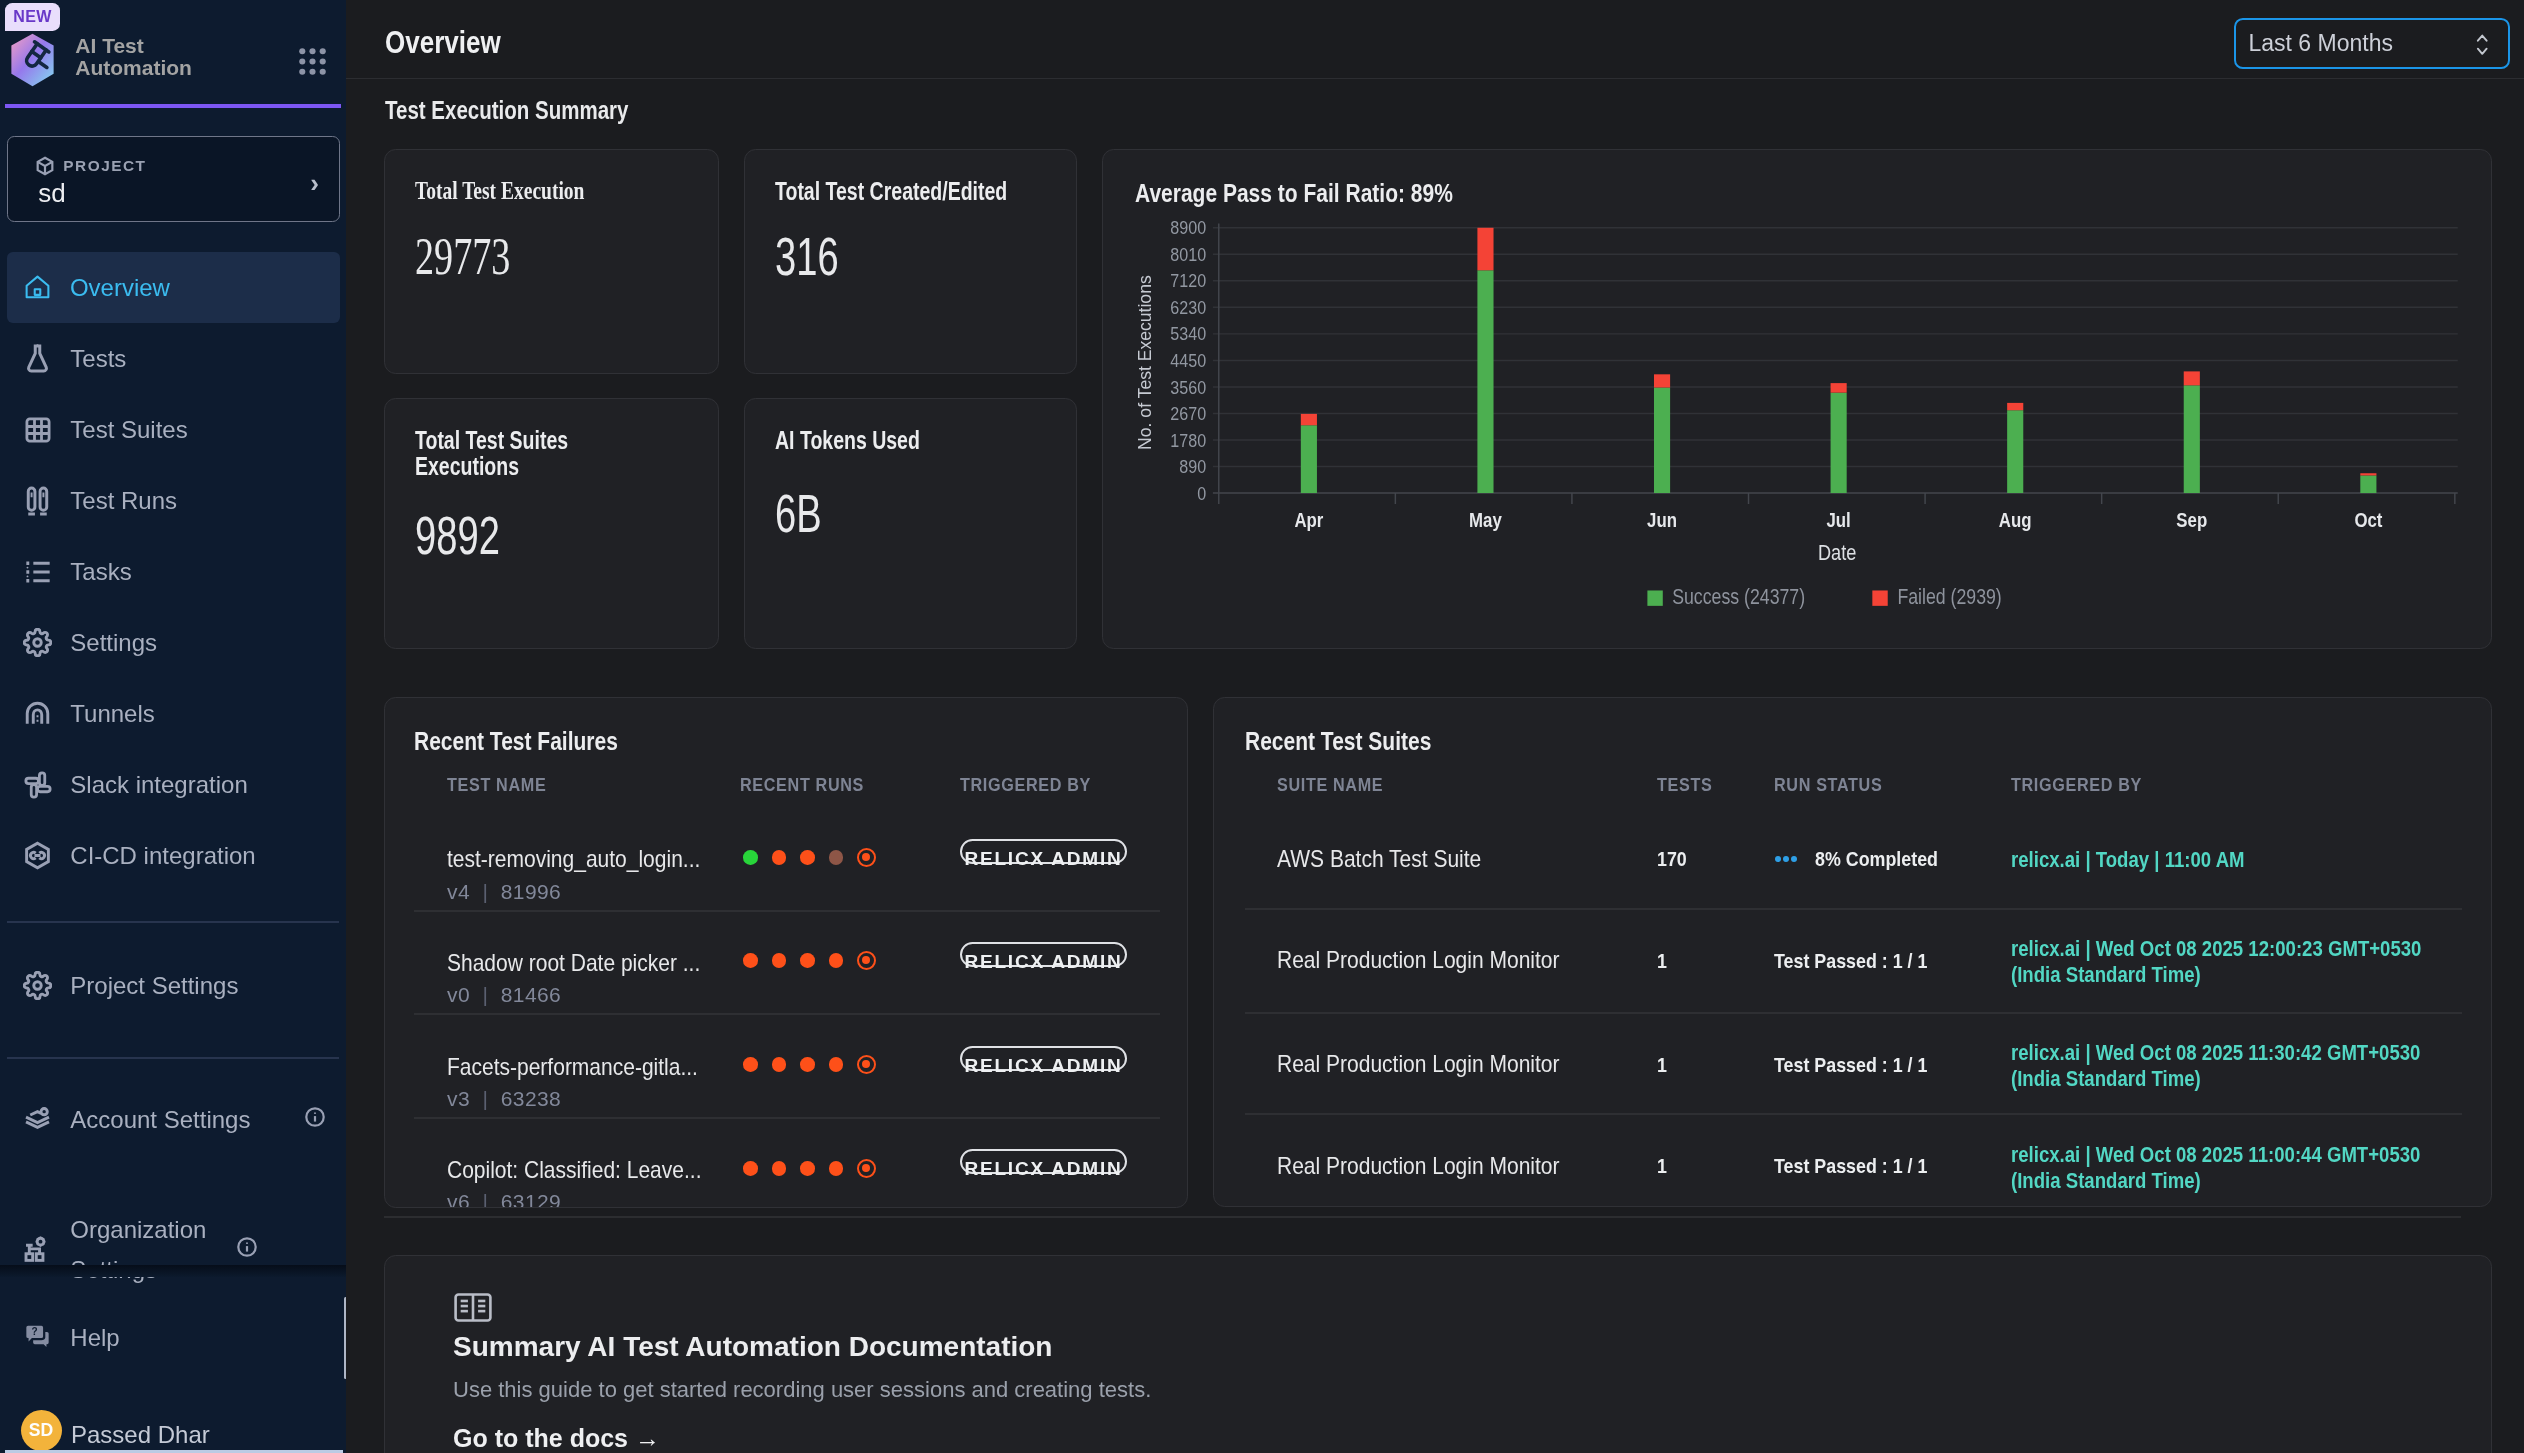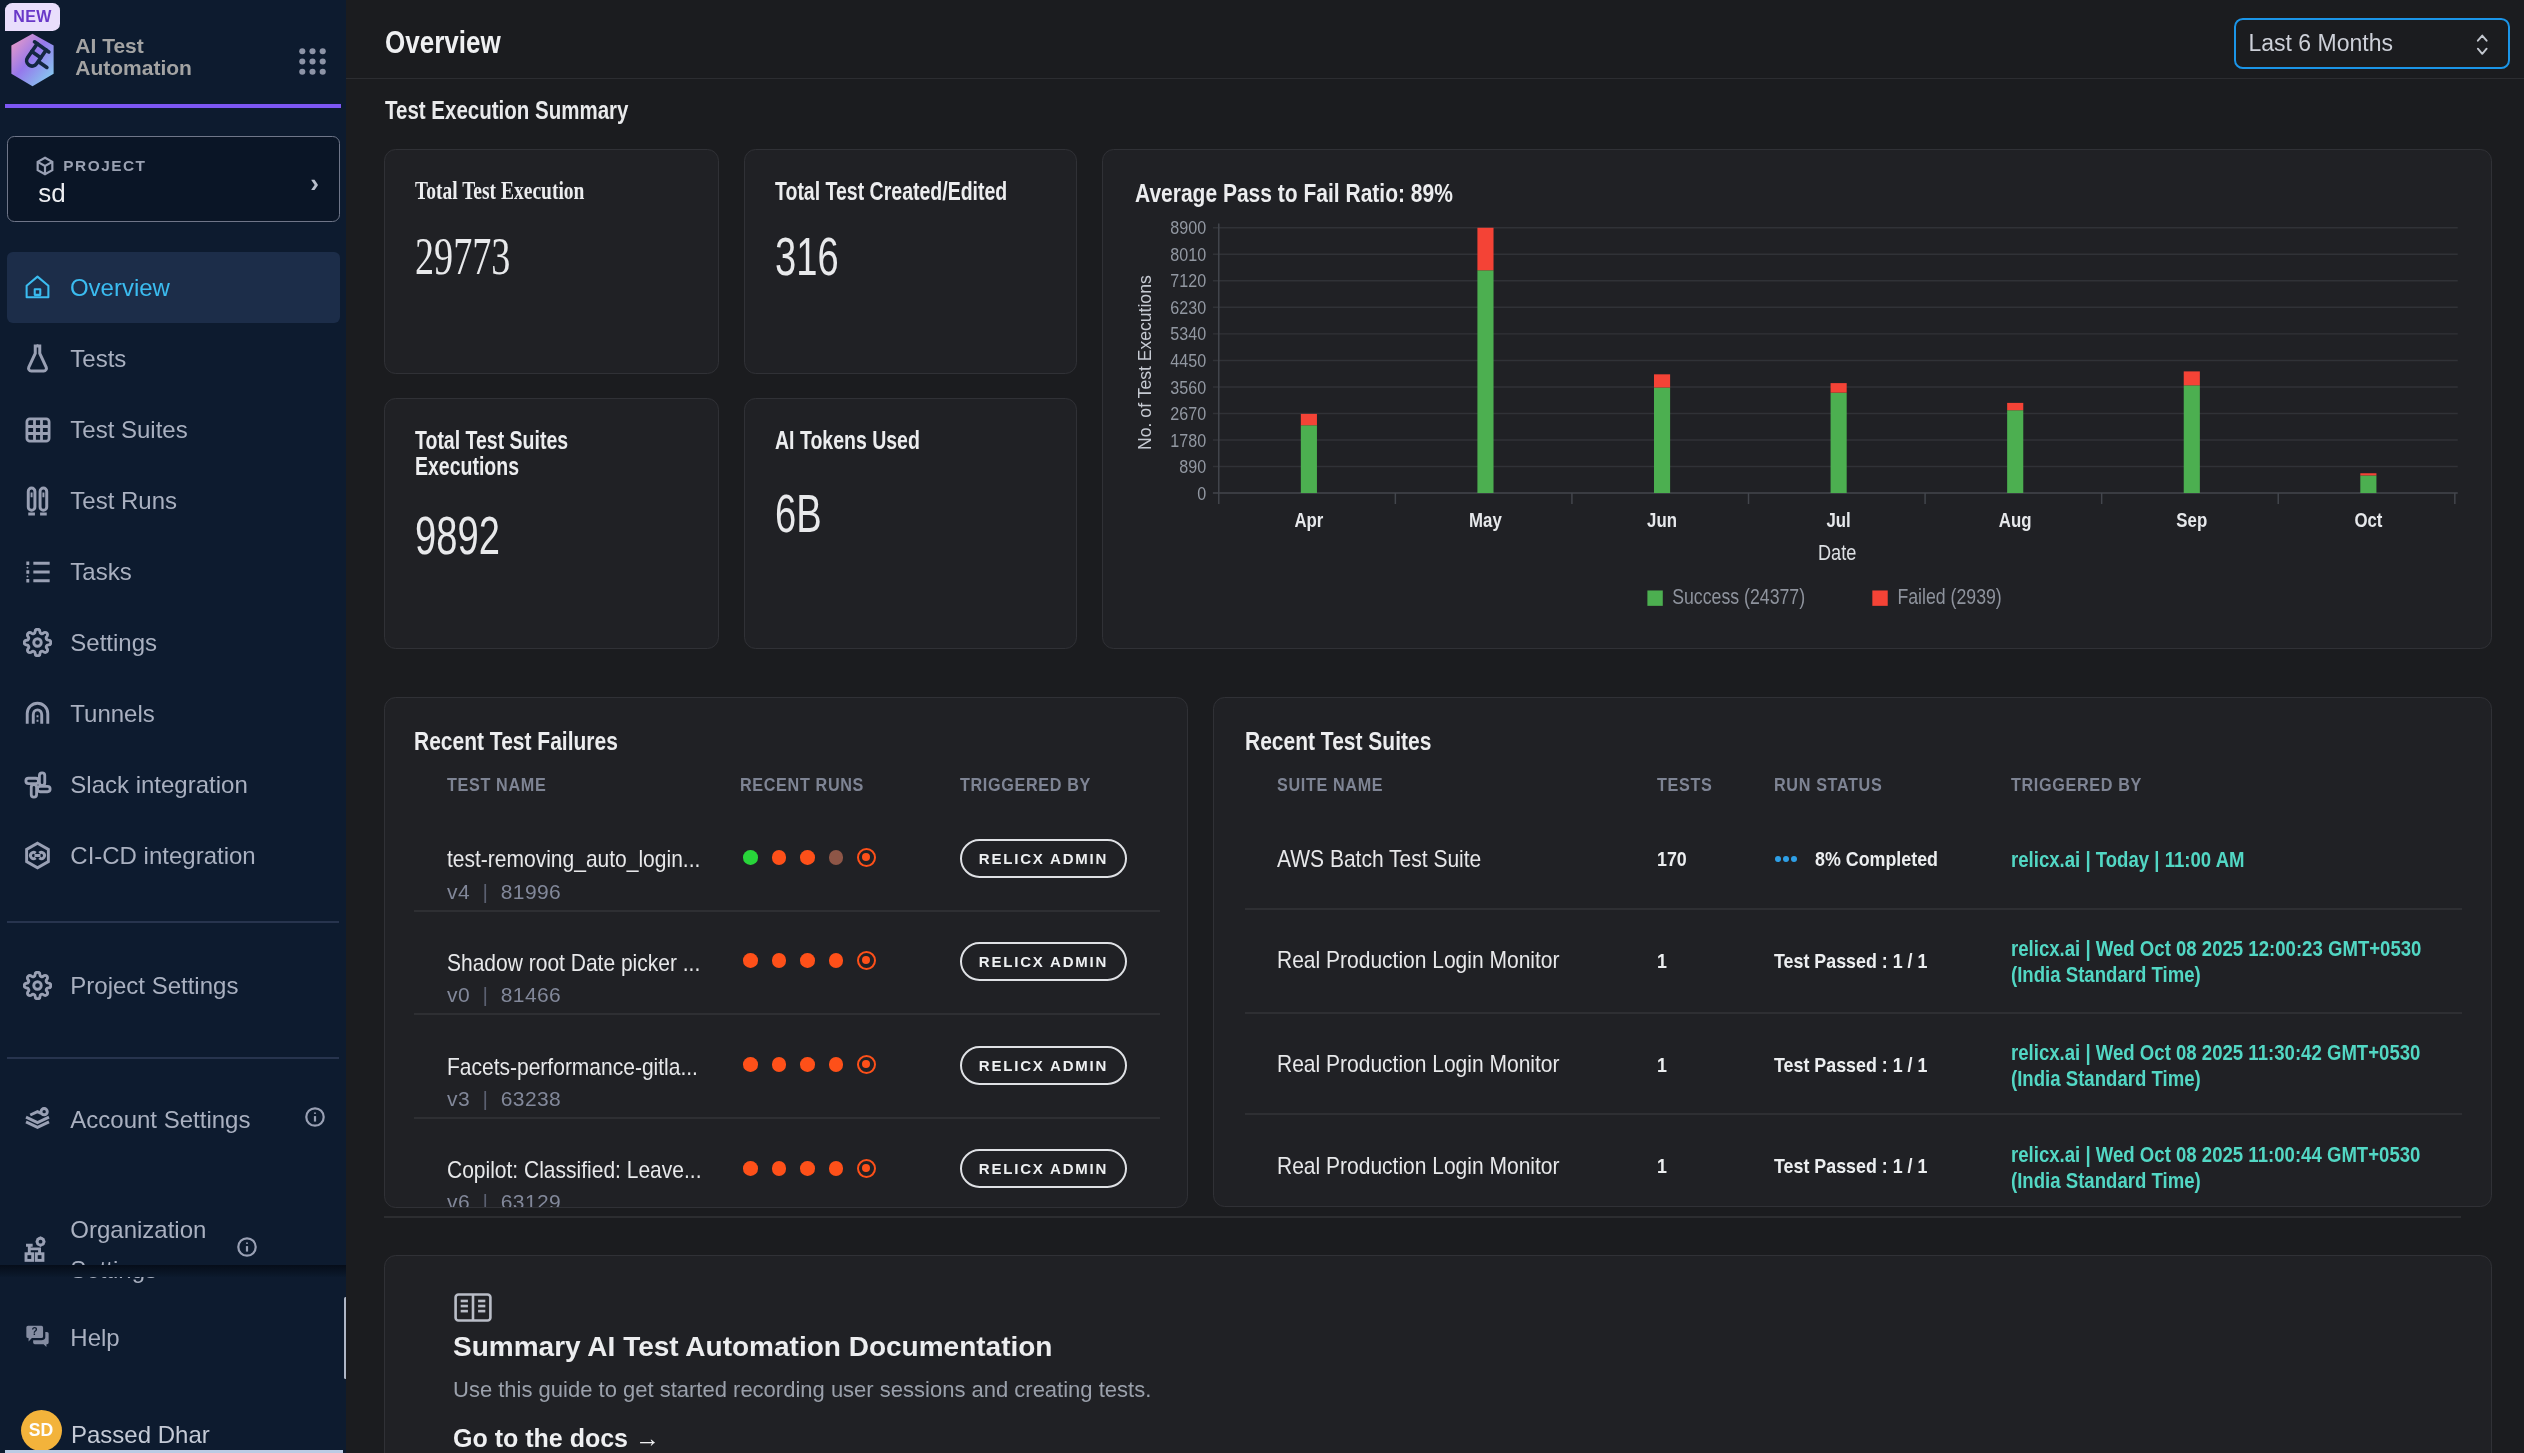--- a/index.html
+++ b/index.html
@@ -46,21 +46,21 @@
 .th { position:absolute; margin-top:4.4px; font-size:17.6px; font-weight:700; letter-spacing:0.7px; color:#7e8494; transform:scaleX(0.92); transform-origin:0 0; white-space:nowrap; }
 .tname { position:absolute; font-size:24px; color:#e7e8ea; transform:scaleX(0.875); transform-origin:0 0; white-space:nowrap; }
 .tsub { position:absolute; font-size:21px; color:#82889a; letter-spacing:0.4px; white-space:nowrap; }
 .tsub .bar { color:#5a6070; }
 .rsep { position:absolute; left:29px; width:746px; height:1.5px; background:#2e2f33; }
 .rsep2 { position:absolute; left:31px; width:1217px; height:1.5px; background:#2e2f33; }
 .dots { position:absolute; display:flex; align-items:center; gap:14px; height:19px; }
 .dot { width:14.6px; height:14.6px; border-radius:50%; background:#fe5019; }
 .ring { width:19px; height:19px; border-radius:50%; border:2.9px solid #fe5019; background:transparent; position:relative; }
 .ring::after { content:""; position:absolute; left:2.6px; top:2.6px; width:8px; height:8px; border-radius:50%; background:#fe5019; }
-.relicx { position:absolute; width:167px; height:39px; border:2.2px solid #dfe1e5; border-radius:20px; color:#eef0f2; font-size:15px; font-weight:700; letter-spacing:1.8px; text-align:center; line-height:35px; }
+.relicx { position:absolute; width:167px; height:25px; border:2.2px solid #dfe1e5; border-radius:20px; color:#eef0f2; font-size:19px; font-weight:700; letter-spacing:1.8px; text-align:center; line-height:35px; }
 .tbold { position:absolute; font-size:21px; font-weight:700; color:#eceef0; transform:scaleX(0.85); transform-origin:0 0; white-space:nowrap; }
 .teal { position:absolute; font-size:22px; font-weight:700; color:#52d7c4; line-height:26px; white-space:nowrap; transform:scaleX(0.845); transform-origin:0 0; }
 .bluedots { position:absolute; display:flex; gap:2.2px; }
 .bluedots i { width:5.9px; height:5.9px; border-radius:50%; background:#2e9fe6; }
 .bookic { position:absolute; left:69px; top:37px; }
 .doctitle { position:absolute; left:68px; top:75px; font-size:28px; font-weight:700; color:#ecedef; }
 .docsub { position:absolute; left:68px; top:121px; font-size:22px; color:#9aa0ab; }
 .doclink { position:absolute; left:68px; top:168px; font-size:25px; font-weight:700; color:#eff0f2; }
 </style>
 </head>

